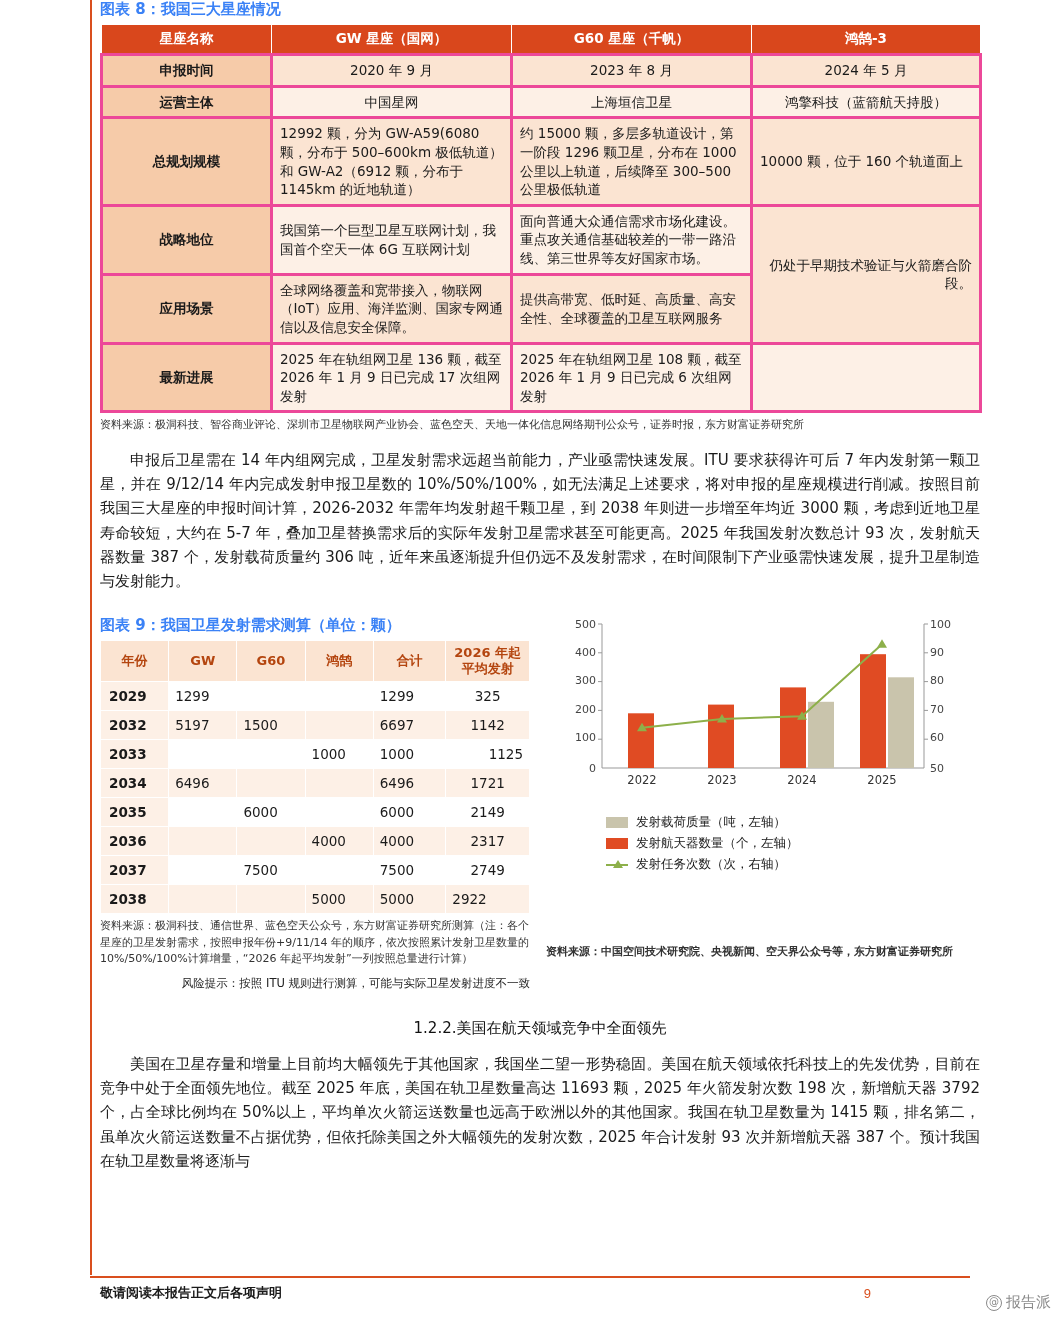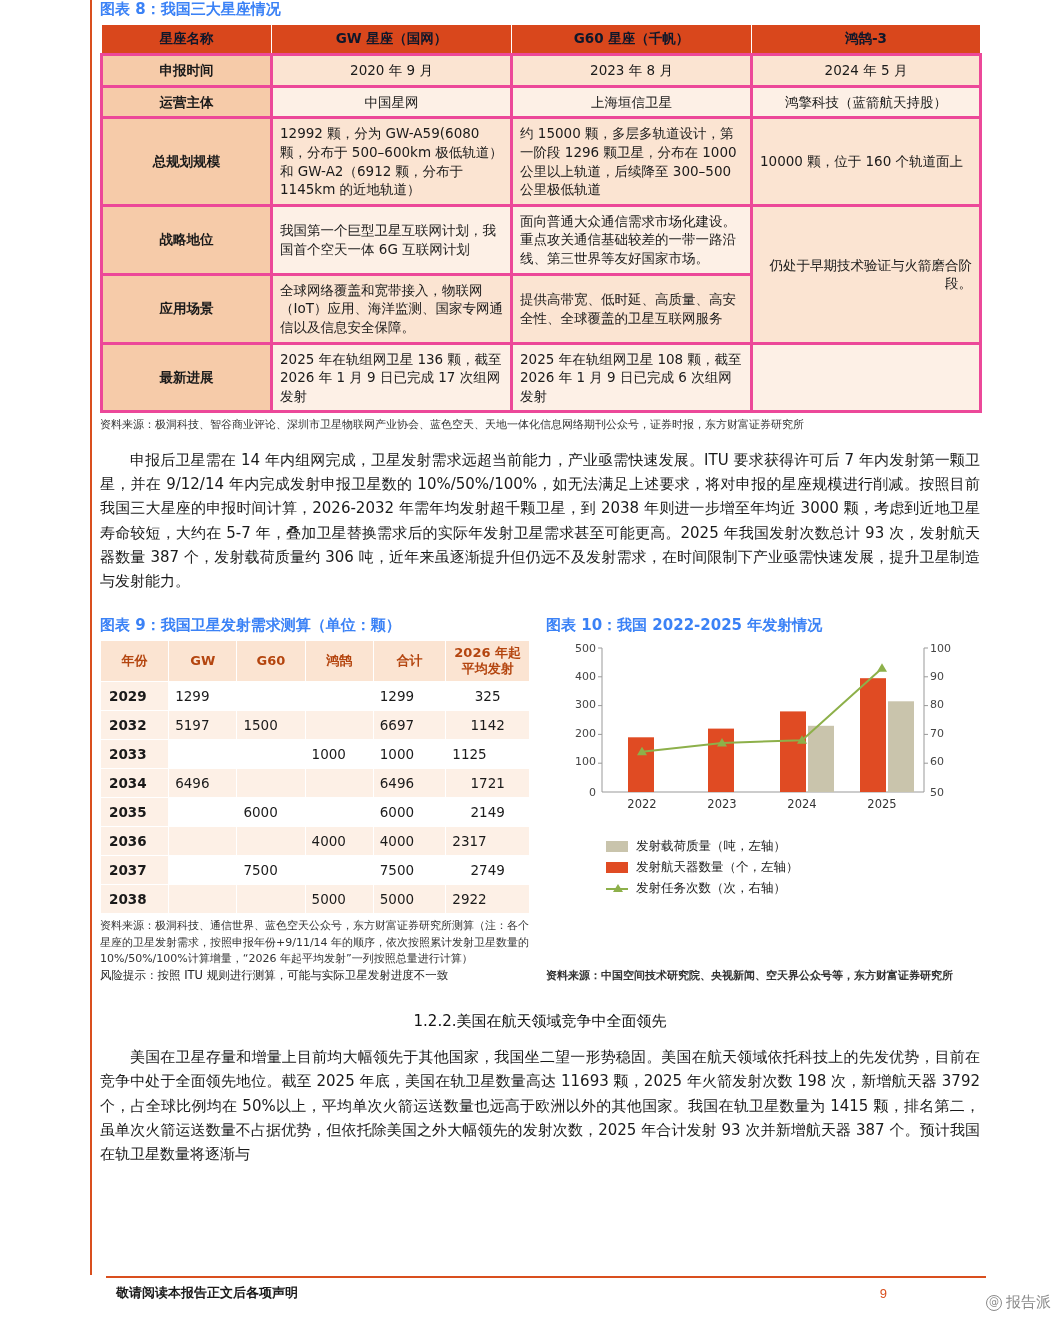--- a/index.html
+++ b/index.html
@@ -9,21 +9,21 @@
     color:#1a1a1a;position:relative;overflow:hidden;
   }
   .page{position:relative;width:1061px;height:1320px;}
   .left-rule{position:absolute;left:90px;top:0;width:2px;height:1275px;background:#d94f1e;}
   .content{position:absolute;left:100px;top:0;width:880px;}
 
   
   .cap{font-family:"Liberation Sans","DejaVu Sans",sans-serif;font-weight:bold;font-size:15px;color:#3b82f6;margin:0 0 5px 0;}
   table{border-collapse:collapse;width:100%;font-size:13.5px;}
   .t8{width:879px;table-layout:fixed;}
-  .t8 th{background:#d9471c;color:#0f172a;font-weight:bold;padding:5px 4px;border:1px solid #ffffff;text-align:center;font-size:13.5px;}
+  .t8 th{background:#d9471c;color:#ffffff;font-weight:bold;padding:5px 4px;border:1px solid #ffffff;text-align:center;font-size:13.5px;}
   .t8 td{border:3px solid #ec4899;padding:5px 7px;vertical-align:middle;line-height:1.38;}
   .t8 td.hdr{background:#f6cba9;text-align:center;font-weight:bold;}
   .t8 td.cell{background:#fbe4d2;}
   .t8 tr.alt td.hdr{background:#f6cba9;}
   .t8 tr.alt td.cell{background:#fdf0e6;}
 
   .src{font-family:"Liberation Sans","DejaVu Sans",sans-serif;font-size:11px;color:#333;margin-top:4px;line-height:1.5;}
 
   p.body{font-size:15px;line-height:1.62;text-align:justify;margin:14px 0 0 0;text-indent:2em;}
 
@@ -42,25 +42,25 @@
 
   
   .chartbox{width:432px;height:262px;position:relative;}
   .legend{font-family:"Liberation Sans","DejaVu Sans",sans-serif;font-size:12.5px;margin-top:4px;padding-left:60px;}
   .legend div{display:flex;align-items:center;gap:8px;margin:4px 0;}
   .lg-sq{width:22px;height:11px;display:inline-block;}
   .lg-line{width:22px;height:11px;display:inline-block;position:relative;}
   .lg-line::before{content:"";position:absolute;left:0;top:5px;width:22px;height:2px;background:#8db04a;}
   .lg-line::after{content:"";position:absolute;left:7px;top:1px;width:0;height:0;border-left:5px solid transparent;border-right:5px solid transparent;border-bottom:8px solid #8db04a;}
 
-  .risk{font-family:"Liberation Sans","DejaVu Sans",sans-serif;font-size:11.5px;color:#222;margin-top:0;}
+  .risk{font-family:"Liberation Sans","DejaVu Sans",sans-serif;font-size:11.5px;color:#222;margin-top:8px;text-align:right;}
 
   .sec-head{font-family:"Liberation Sans","DejaVu Sans",sans-serif;font-size:15px;margin-top:28px;color:#111;}
 
-  .footer{position:absolute;left:16px;bottom:0;width:959px;height:44px;}
+  .footer{position:absolute;left:0;bottom:0;width:959px;height:44px;}
   .footer .bar{position:absolute;left:90px;top:0;width:880px;height:2px;background:#d94f1e;}
   .footer .txt{position:absolute;left:100px;top:8px;font-family:"Liberation Sans","DejaVu Sans",sans-serif;font-weight:bold;font-size:13px;}
   .footer .pg{position:absolute;right:88px;top:10px;font-family:"Liberation Sans","DejaVu Sans",sans-serif;font-size:13px;color:#d94f1e;}
   .wm{position:absolute;right:10px;bottom:8px;font-family:"Liberation Sans","DejaVu Sans",sans-serif;font-size:15px;color:#8a8a8a;display:flex;align-items:center;gap:4px;}
   .wm .c{display:inline-block;width:14px;height:14px;border:1.5px solid #8a8a8a;border-radius:50%;font-size:10px;line-height:12px;text-align:center;}
   .zh{font-family:"DejaVu Sans","Liberation Sans",sans-serif;}
 </style>
 </head>
 <body>
 
@@ -165,21 +165,21 @@
               <td></td>
               <td>6697</td>
               <td style="text-align:center">1142</td>
             </tr>
             <tr class="even">
               <td class="y">2033</td>
               <td></td>
               <td></td>
               <td>1000</td>
               <td>1000</td>
-              <td style="text-align:left">1125</td>
+              <td style="text-align:right">1125</td>
             </tr>
             <tr class="odd">
               <td class="y">2034</td>
               <td>6496</td>
               <td></td>
               <td></td>
               <td>6496</td>
               <td style="text-align:center">1721</td>
             </tr>
             <tr class="even">
@@ -189,21 +189,21 @@
               <td></td>
               <td>6000</td>
               <td style="text-align:center">2149</td>
             </tr>
             <tr class="odd">
               <td class="y">2036</td>
               <td></td>
               <td></td>
               <td>4000</td>
               <td>4000</td>
-              <td style="text-align:left">2317</td>
+              <td style="text-align:center">2317</td>
             </tr>
             <tr class="even">
               <td class="y">2037</td>
               <td></td>
               <td>7500</td>
               <td></td>
               <td>7500</td>
               <td style="text-align:center">2749</td>
             </tr>
             <tr class="odd">
@@ -214,21 +214,20 @@
               <td>5000</td>
               <td style="text-align:left">2922</td>
             </tr>
           </tbody>
         </table>
         <div class="src zh">资料来源：极洞科技、通信世界、蓝色空天公众号，东方财富证券研究所测算（注：各个星座的卫星发射需求，按照申报年份+9/11/14 年的顺序，依次按照累计发射卫星数量的 10%/50%/100%计算增量，“2026 年起平均发射”一列按照总量进行计算）</div>
         <div class="risk zh">风险提示：按照 ITU 规则进行测算，可能与实际卫星发射进度不一致</div>
       </div>
 
       <div class="col-r">
-        <div class="cap zh">图表 10：我国 2022-2025 年发射情况</div>
         <div class="chartbox">
           <svg width="432" height="190" viewBox="0 0 432 190">
 
             <line x1="56" y1="8" x2="56" y2="152" stroke="#999" stroke-width="1"></line>
             <line x1="56" y1="152" x2="378" y2="152" stroke="#999" stroke-width="1"></line>
             <line x1="378" y1="8" x2="378" y2="152" stroke="#999" stroke-width="1"></line>
 
             <g font-family="DejaVu Sans, sans-serif" font-size="11" fill="#444" text-anchor="end">
               <text x="50" y="12">500</text>
               <text x="50" y="40">400</text>

